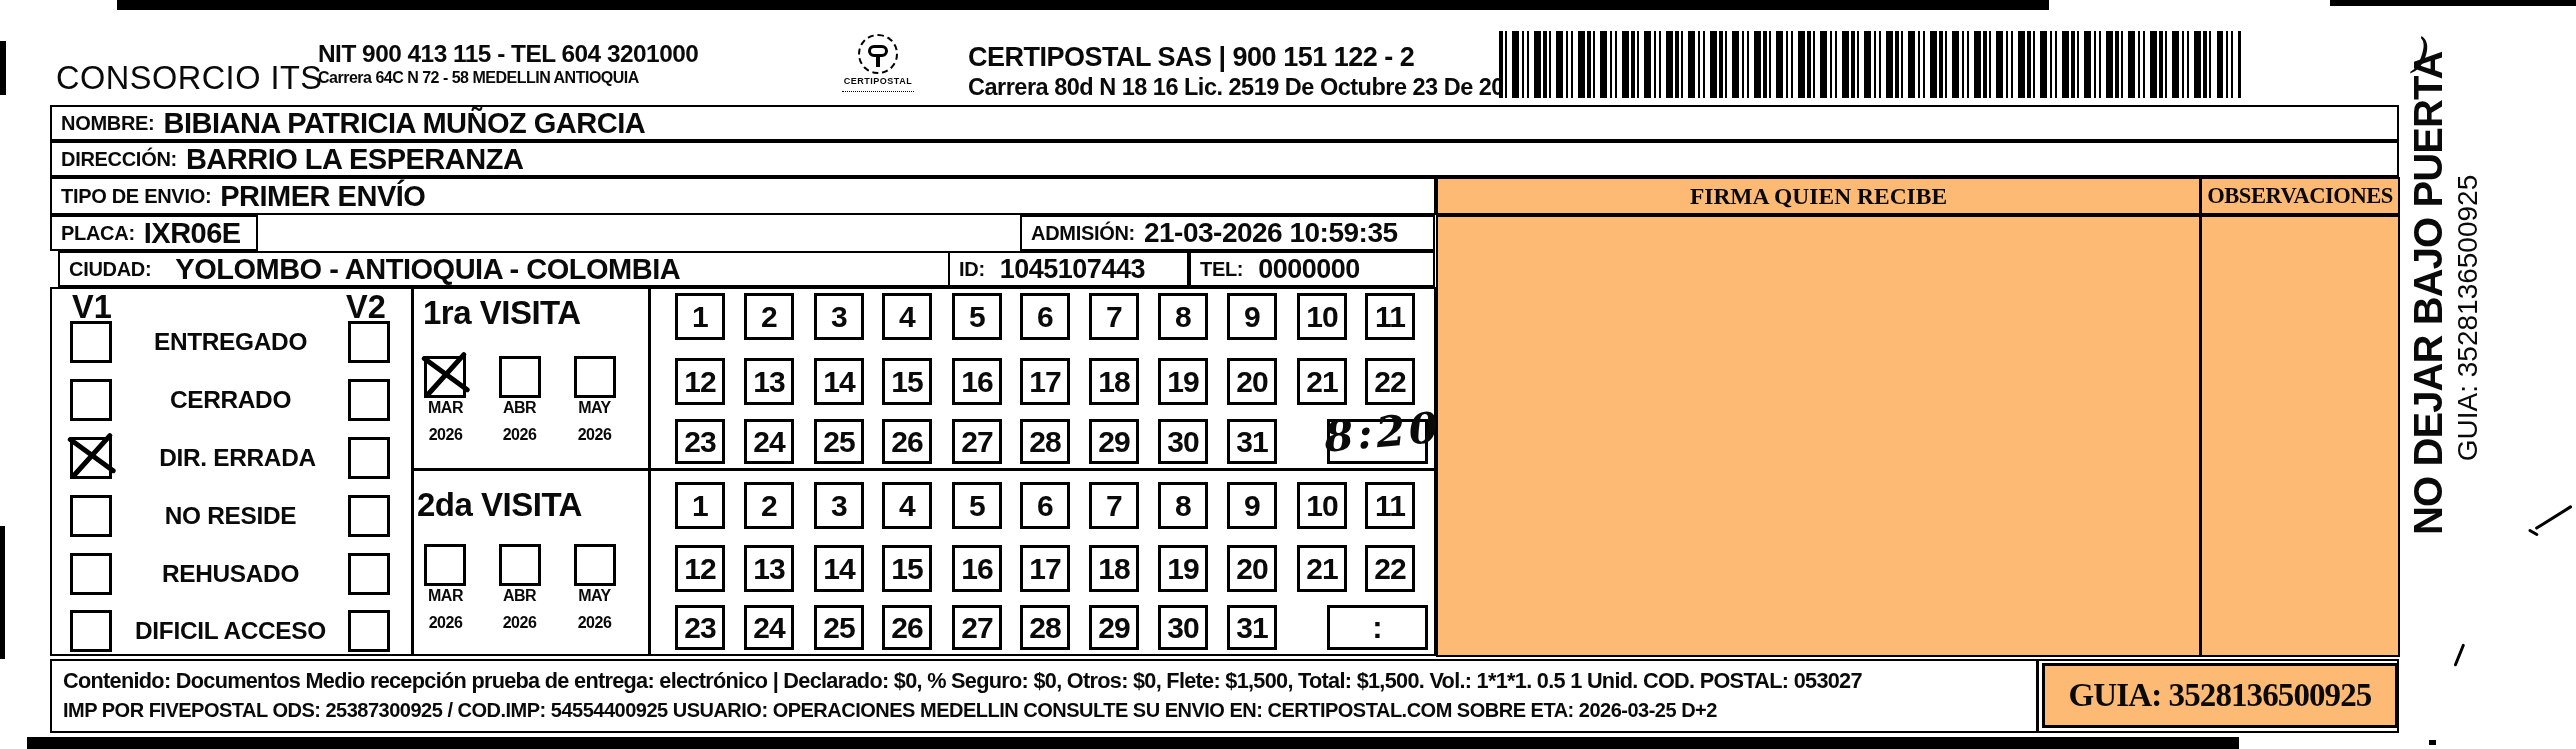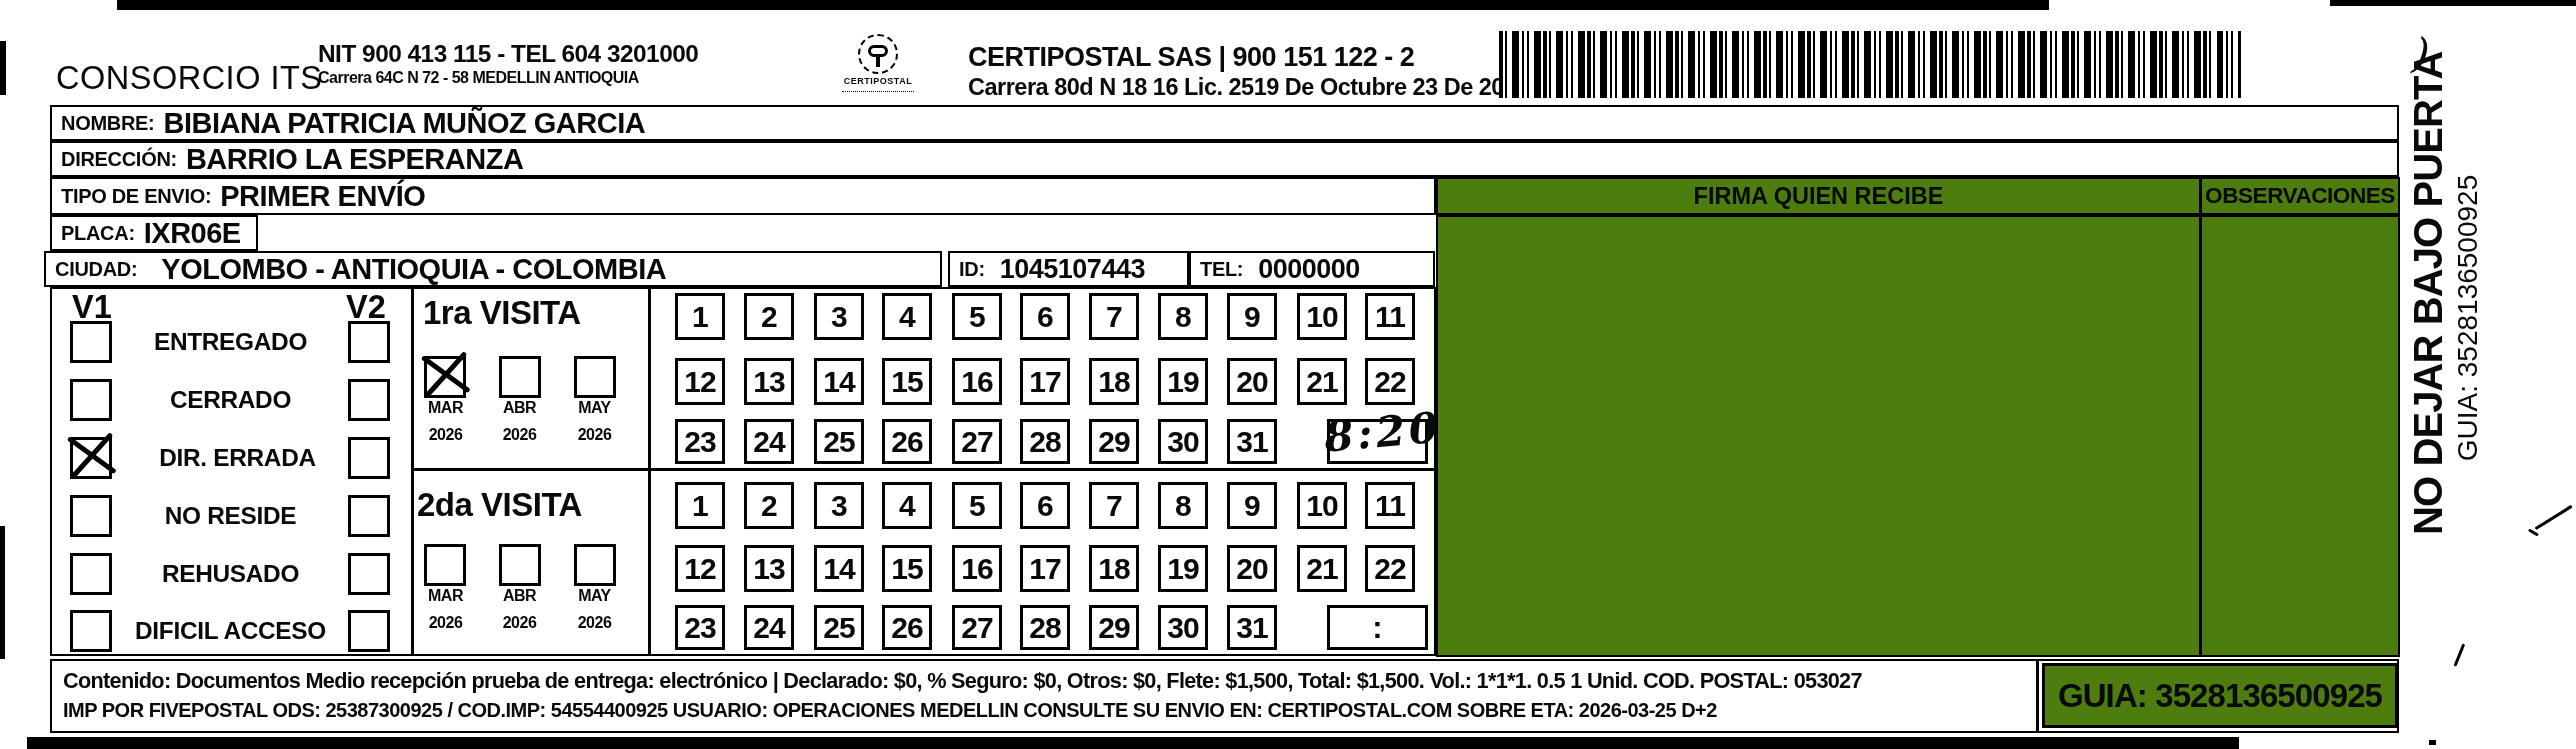--- a/index.html
+++ b/index.html
@@ -9,22 +9,22 @@
   }
   .abs{position:absolute;}
   
   .scanbar{position:absolute;background:#000;}
   
   .cell{position:absolute;border:2.7px solid #000;box-sizing:border-box;background:#fff;
         display:flex;align-items:center;gap:9px;padding-left:9px;white-space:nowrap;}
   .cell.tight{gap:15px;}
   .lbl{font-weight:700;font-size:20px;letter-spacing:-0.3px;}
   .val{font-weight:700;font-size:29px;letter-spacing:-0.5px;}
-  .hdr{position:absolute;border:2.7px solid #000;box-sizing:border-box;background:#4d7c0f;
-       display:flex;align-items:center;justify-content:center;font-weight:700;}
+  .hdr{position:absolute;border:2.7px solid #000;box-sizing:border-box;background:#fdba74;
+       display:flex;align-items:center;justify-content:center;font-weight:700;font-family:Liberation Serif, serif;}
   .plain{position:absolute;white-space:nowrap;}
   
   .cb{position:absolute;width:42px;height:42px;border:3.6px solid #000;box-sizing:border-box;background:#fff;}
   .day{position:absolute;width:50px;border:3.6px solid #000;box-sizing:border-box;background:#fff;
        display:flex;align-items:center;justify-content:center;font-weight:700;font-size:30px;letter-spacing:-0.9px;}
   .timebox{position:absolute;border:3.6px solid #000;box-sizing:border-box;background:#fff;
        display:flex;align-items:center;justify-content:center;font-weight:700;font-size:31px;}
   .status-lbl{position:absolute;width:235px;height:42px;line-height:42px;text-align:center;
        font-weight:700;font-size:24.4px;white-space:nowrap;letter-spacing:-0.3px;}
   .mlabel{position:absolute;width:81px;text-align:center;font-weight:700;font-size:16px;letter-spacing:-0.5px;}
@@ -95,22 +95,26 @@
 
   <div class="hdr" style="left:1436px;top:177px;width:765px;height:38px;font-size:23.5px;">FIRMA QUIEN RECIBE</div>
   <div class="hdr" style="left:2200px;top:177px;width:200px;height:38px;font-size:22.6px;letter-spacing:-0.5px;">OBSERVACIONES</div>
   <div class="hdr" style="left:1436px;top:215px;width:765px;height:442px;"></div>
   <div class="hdr" style="left:2200px;top:215px;width:200px;height:442px;"></div>
 
   <div class="cell" style="left:50px;top:215px;width:208px;height:36px;">
     <span class="lbl">PLACA:</span>
     <span class="val">IXR06E</span>
   </div>
-
-  <div class="cell" style="left:44px;top:251px;width:898px;height:36px;gap:24px;">
+  <div class="cell" style="left:1020px;top:215px;width:415px;height:36px;">
+    <span class="lbl">ADMISIÓN:</span>
+    <span class="val" style="font-size:28px;">21-03-2026 10:59:35</span>
+  </div>
+
+  <div class="cell" style="left:58px;top:251px;width:898px;height:36px;gap:24px;">
     <span class="lbl">CIUDAD:</span>
     <span class="val">YOLOMBO - ANTIOQUIA - COLOMBIA</span>
   </div>
   <div class="cell tight" style="left:948px;top:251px;width:241px;height:36px;">
     <span class="lbl">ID:</span>
     <span class="val" style="font-size:27px;">1045107443</span>
   </div>
   <div class="cell tight" style="left:1189px;top:251px;width:246px;height:36px;">
     <span class="lbl">TEL:</span>
     <span class="val" style="font-size:27px;">0000000</span>

